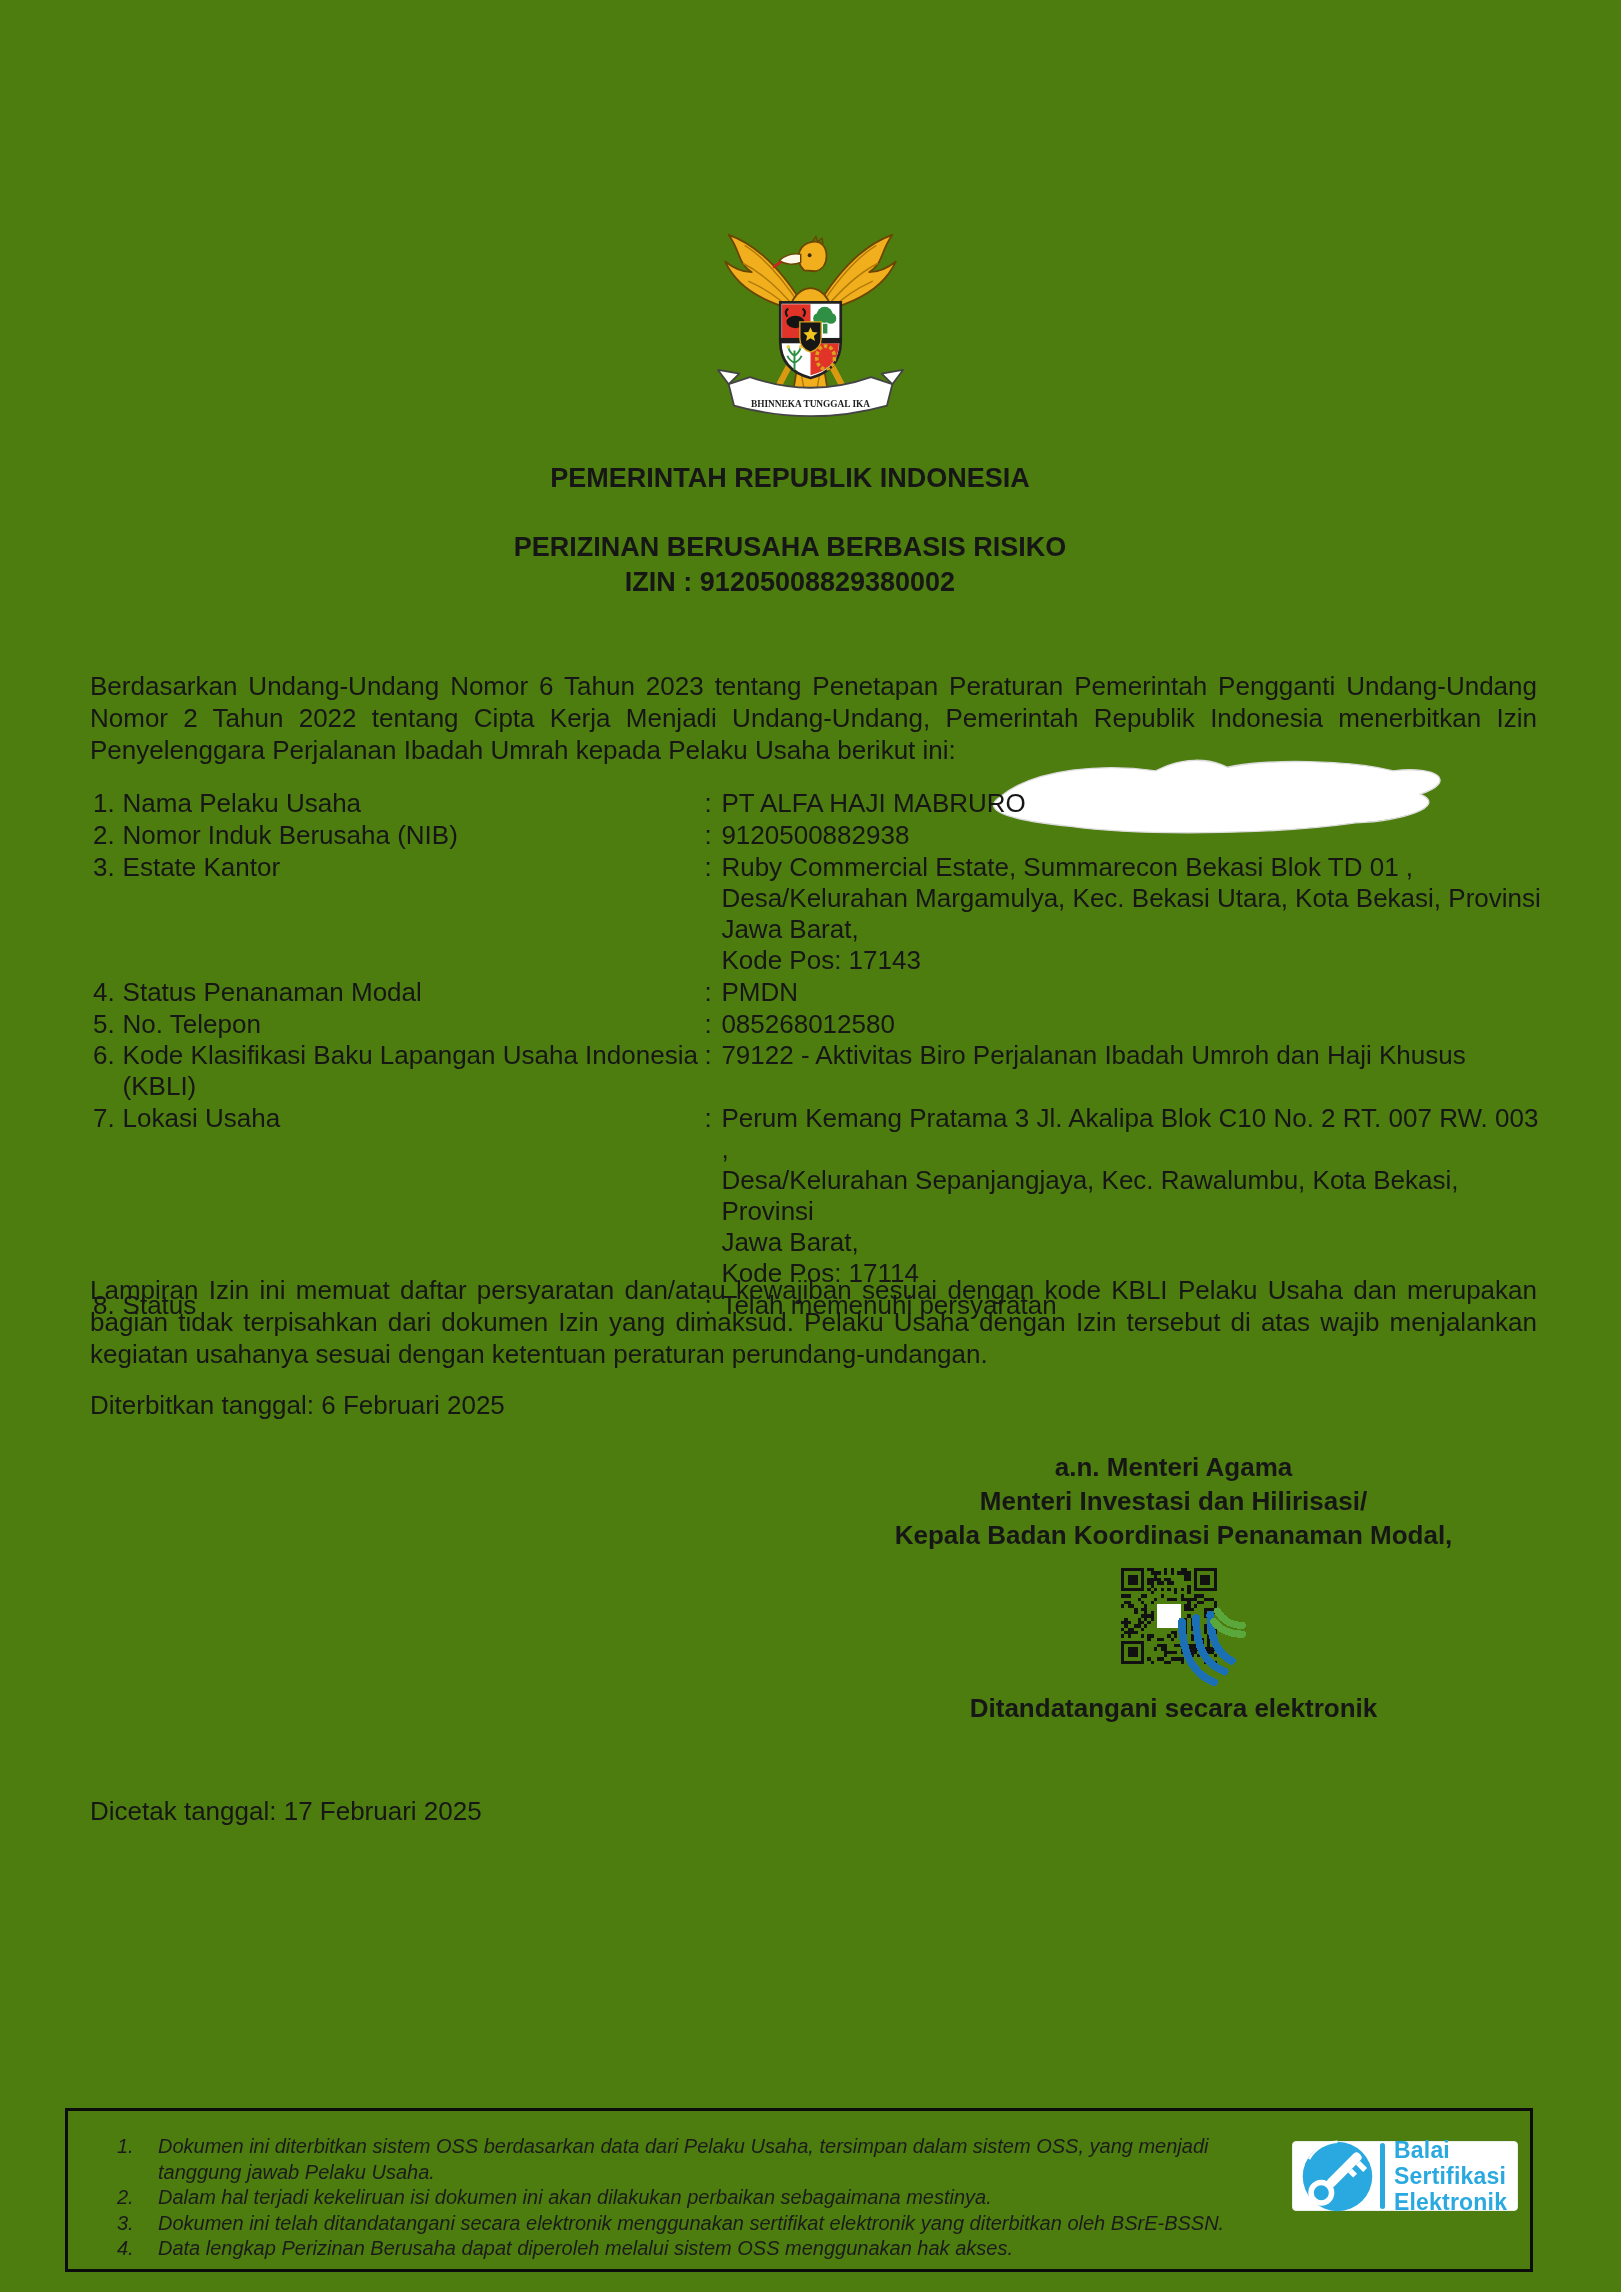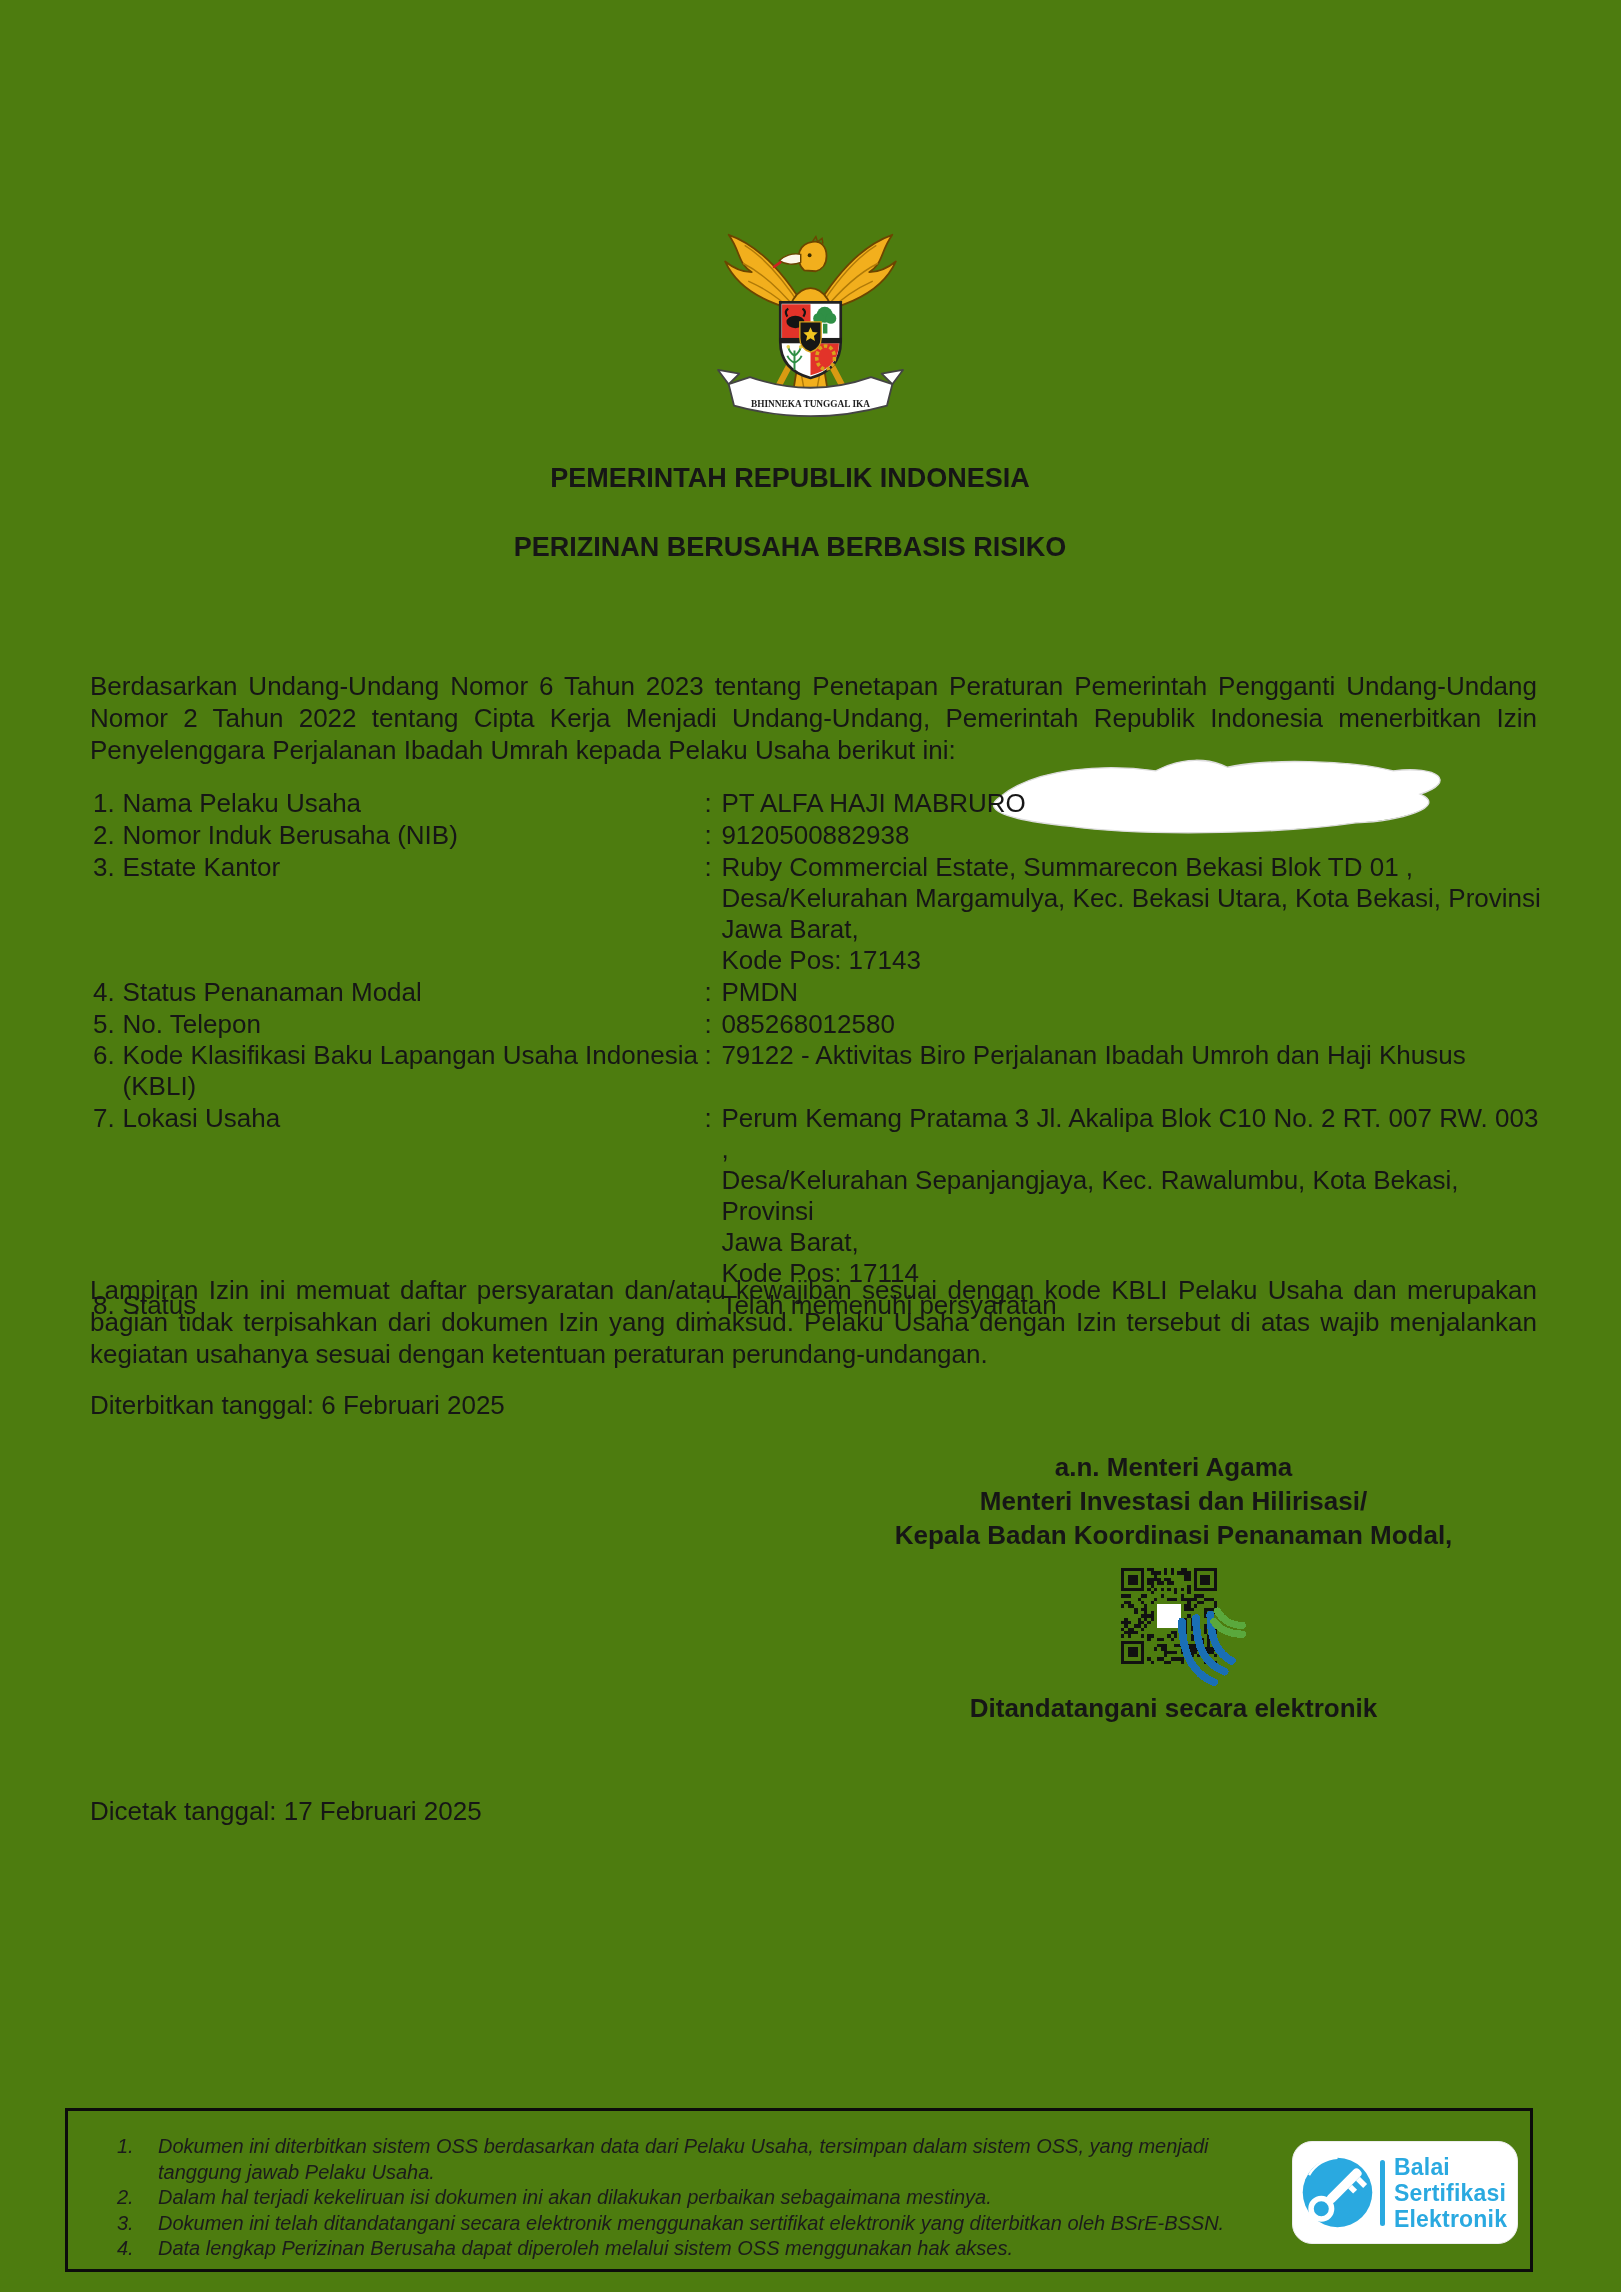--- a/index.html
+++ b/index.html
@@ -19,21 +19,21 @@
   .frow .val{padding-left:1.8px;}
   
   .sigblock{left:860px;width:627px;text-align:center;font-weight:700;font-size:26px;line-height:34px;}
   .qrwrap{left:1121px;top:1568px;width:96px;height:96px;}
   .qrwrap svg{display:block;width:96px;height:96px;shape-rendering:crispEdges;}
   .qrlogo{position:absolute;left:36px;top:36px;width:24px;height:24px;background:#fff;}
   
   .footer-box{left:65px;top:2108px;width:1462px;height:158px;border:3.6px solid #0c0c0c;}
   .notes{position:absolute;left:49px;top:23px;right:269px;font-style:italic;font-size:20px;line-height:25.5px;color:#1b1b1b;}
   .note{display:grid;grid-template-columns:41px 1fr;}
-  .logo-card{position:absolute;right:12.5px;top:30px;width:226px;height:103px;background:#fff;border:0.9px solid #ededed;border-radius:20px;display:flex;align-items:center;padding:3.6px 5.4px;box-sizing:border-box;margin-left:9px;}
+  .logo-card{position:absolute;right:12.5px;top:30px;width:226px;height:70px;background:#fff;border:0.9px solid #ededed;border-radius:4px;display:flex;align-items:center;padding:3.6px 5.4px;box-sizing:border-box;margin-left:9px;}
   .logo-card .divider{width:4.5px;height:66px;background:#2AA9E0;border-radius:2.7px;margin:0 9px 0 3.6px;}
   .bse-text{font-weight:700;font-size:23px;line-height:26px;color:#2AA9E0;letter-spacing:0.2px;}
   .redaction{left:972px;top:751px;width:502px;height:106px;}
 </style>
 </head>
 <body>
 
 <div class="page">
 
   <div class="abs" style="left:712px;top:217px;width:197px;height:209px;">
@@ -92,20 +92,21 @@
 
       <path d="M18 188 L6 172 L30 176 Z" fill="#fff" stroke="#444" stroke-width="2" stroke-linejoin="round"></path>
       <path d="M202 188 L214 172 L190 176 Z" fill="#fff" stroke="#444" stroke-width="2" stroke-linejoin="round"></path>
       <path d="M18 188 L42 180 Q110 204 178 180 L202 188 L196 212 Q110 236 24 212 Z" fill="#ffffff" stroke="#444" stroke-width="2" stroke-linejoin="round"></path>
       <text x="110" y="214" font-size="10.5" font-family="Liberation Serif, serif" font-weight="700" text-anchor="middle" fill="#222">BHINNEKA TUNGGAL IKA</text>
     </svg>
   </div>
 
   <div class="abs center-text title" style="top:462px;">PEMERINTAH REPUBLIK INDONESIA</div>
   <div class="abs center-text title" style="top:531px;">PERIZINAN BERUSAHA BERBASIS RISIKO</div>
+  <div class="abs center-text title" style="top:566px;">IZIN : 91205008829380002</div>
 
   <div class="abs para" style="top:670px;">Berdasarkan Undang-Undang Nomor 6 Tahun 2023 tentang Penetapan Peraturan Pemerintah Pengganti Undang-Undang Nomor 2 Tahun 2022 tentang Cipta Kerja Menjadi Undang-Undang, Pemerintah Republik Indonesia menerbitkan Izin Penyelenggara Perjalanan Ibadah Umrah kepada Pelaku Usaha berikut ini:</div>
 
   <svg class="abs redaction" viewBox="0 0 560 118">
     <path d="M30 52 C70 18 150 14 205 22 C235 6 265 8 285 18 C330 8 420 10 470 22 C520 16 542 34 500 48 C532 62 478 78 428 80 C330 94 180 94 110 84 C50 78 8 68 30 52 Z" fill="#ffffff" stroke="#dcdcdc" stroke-width="1.5"></path>
   </svg>
 
   <div class="fields abs">
   <div class="frow">
     <div class="num">1.</div>

